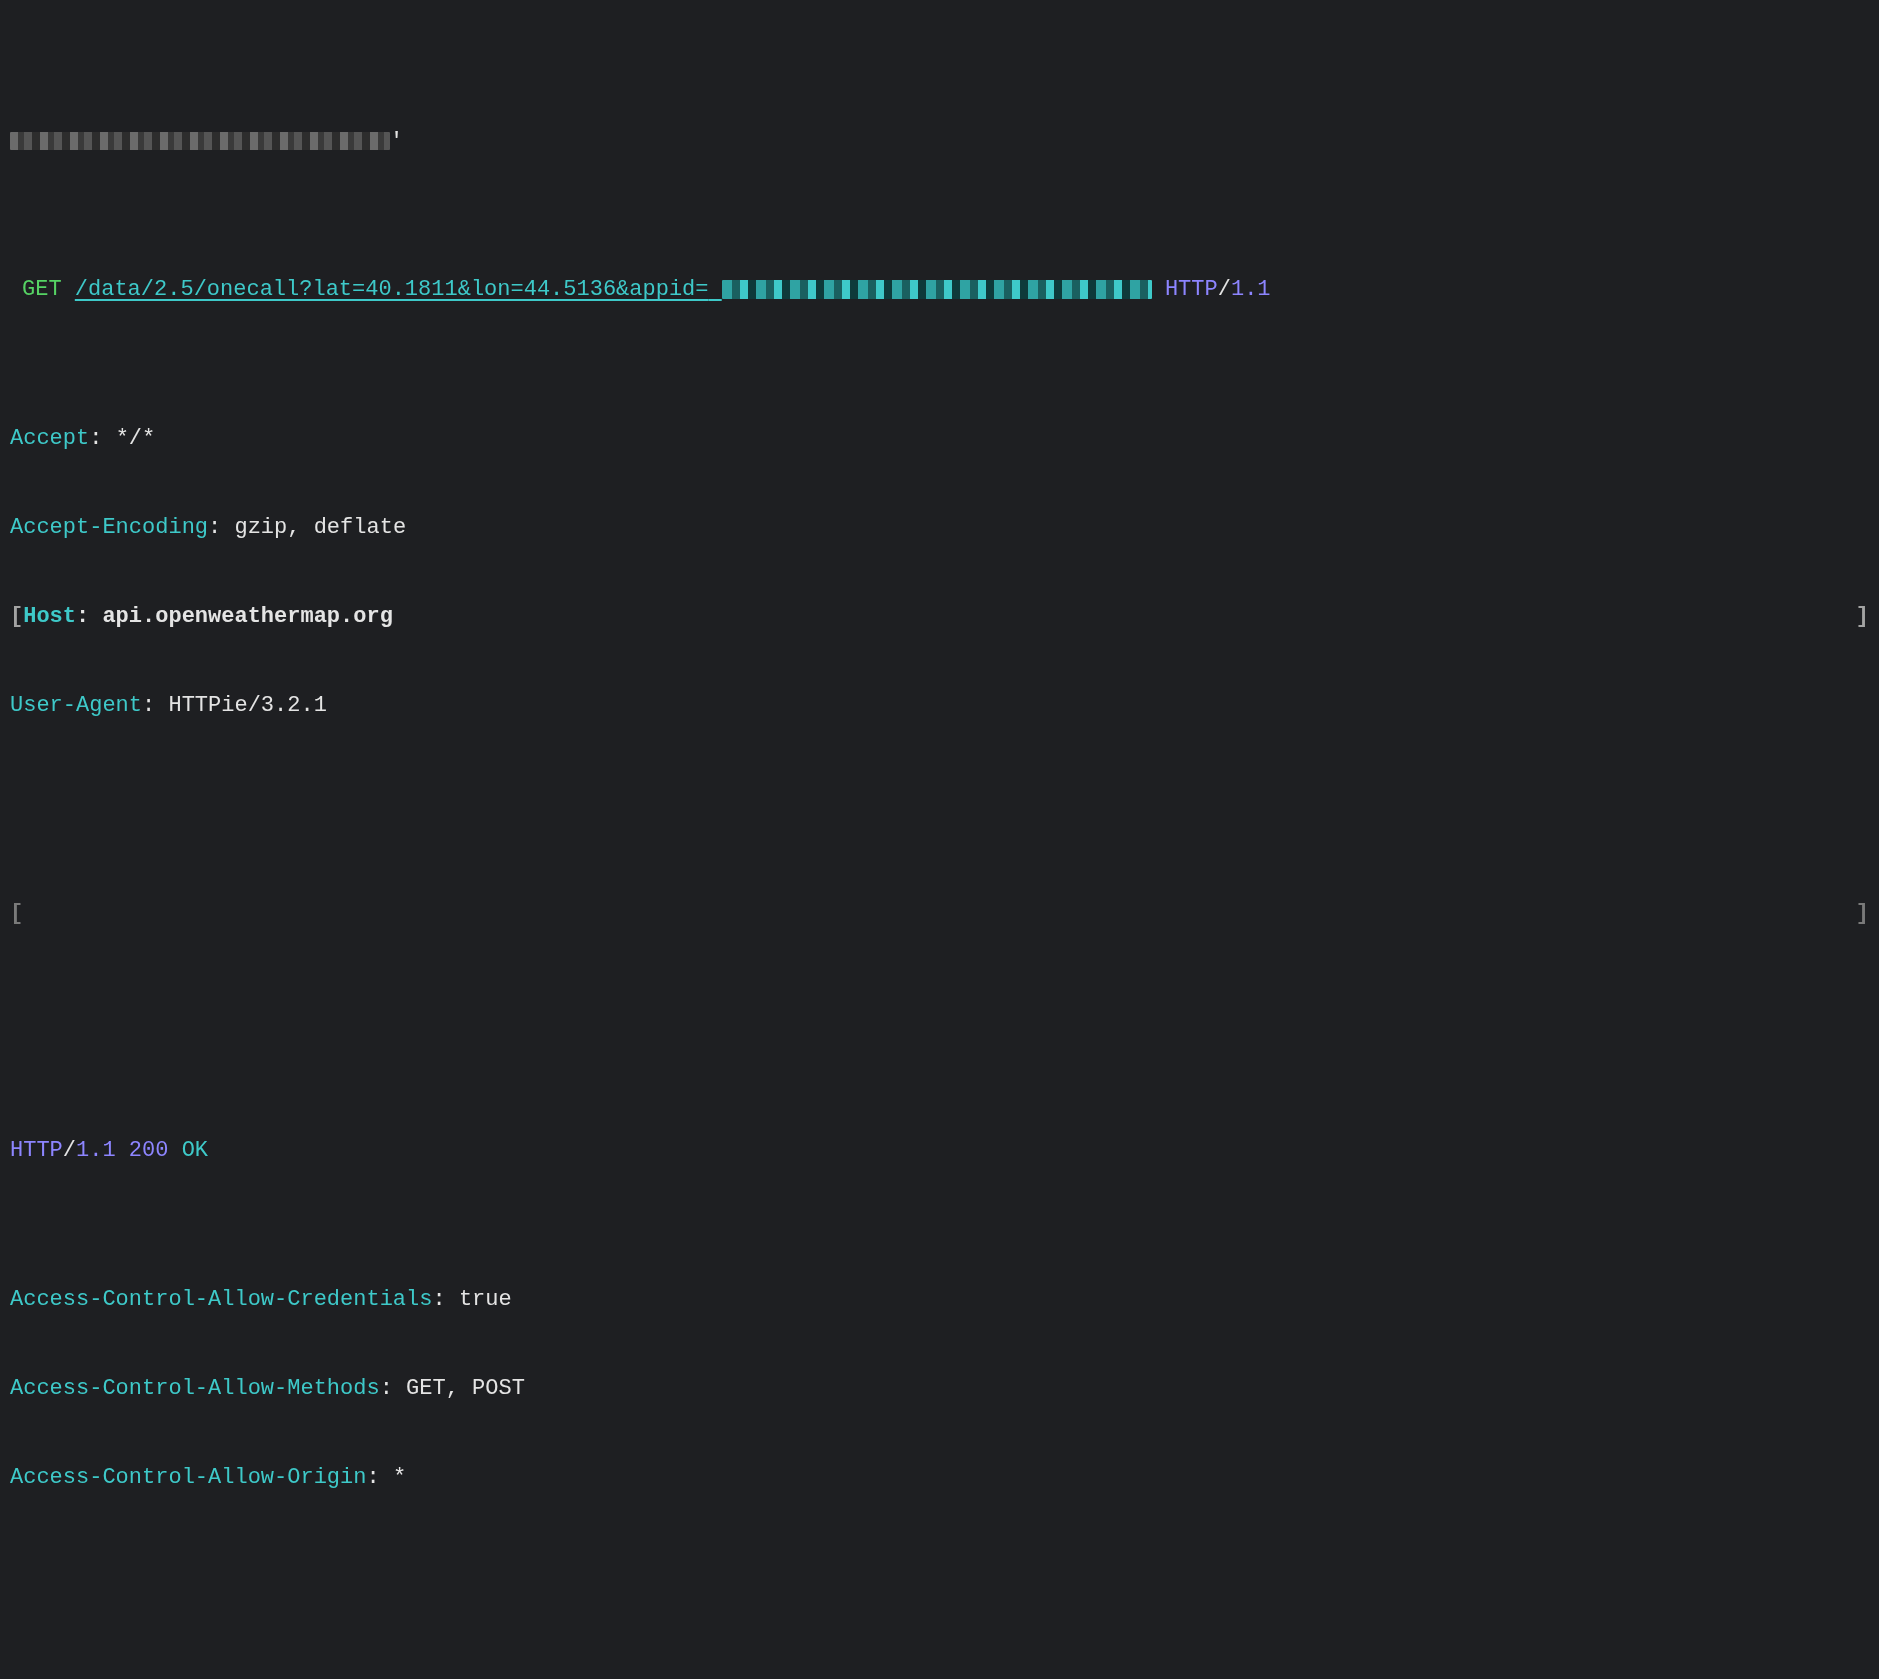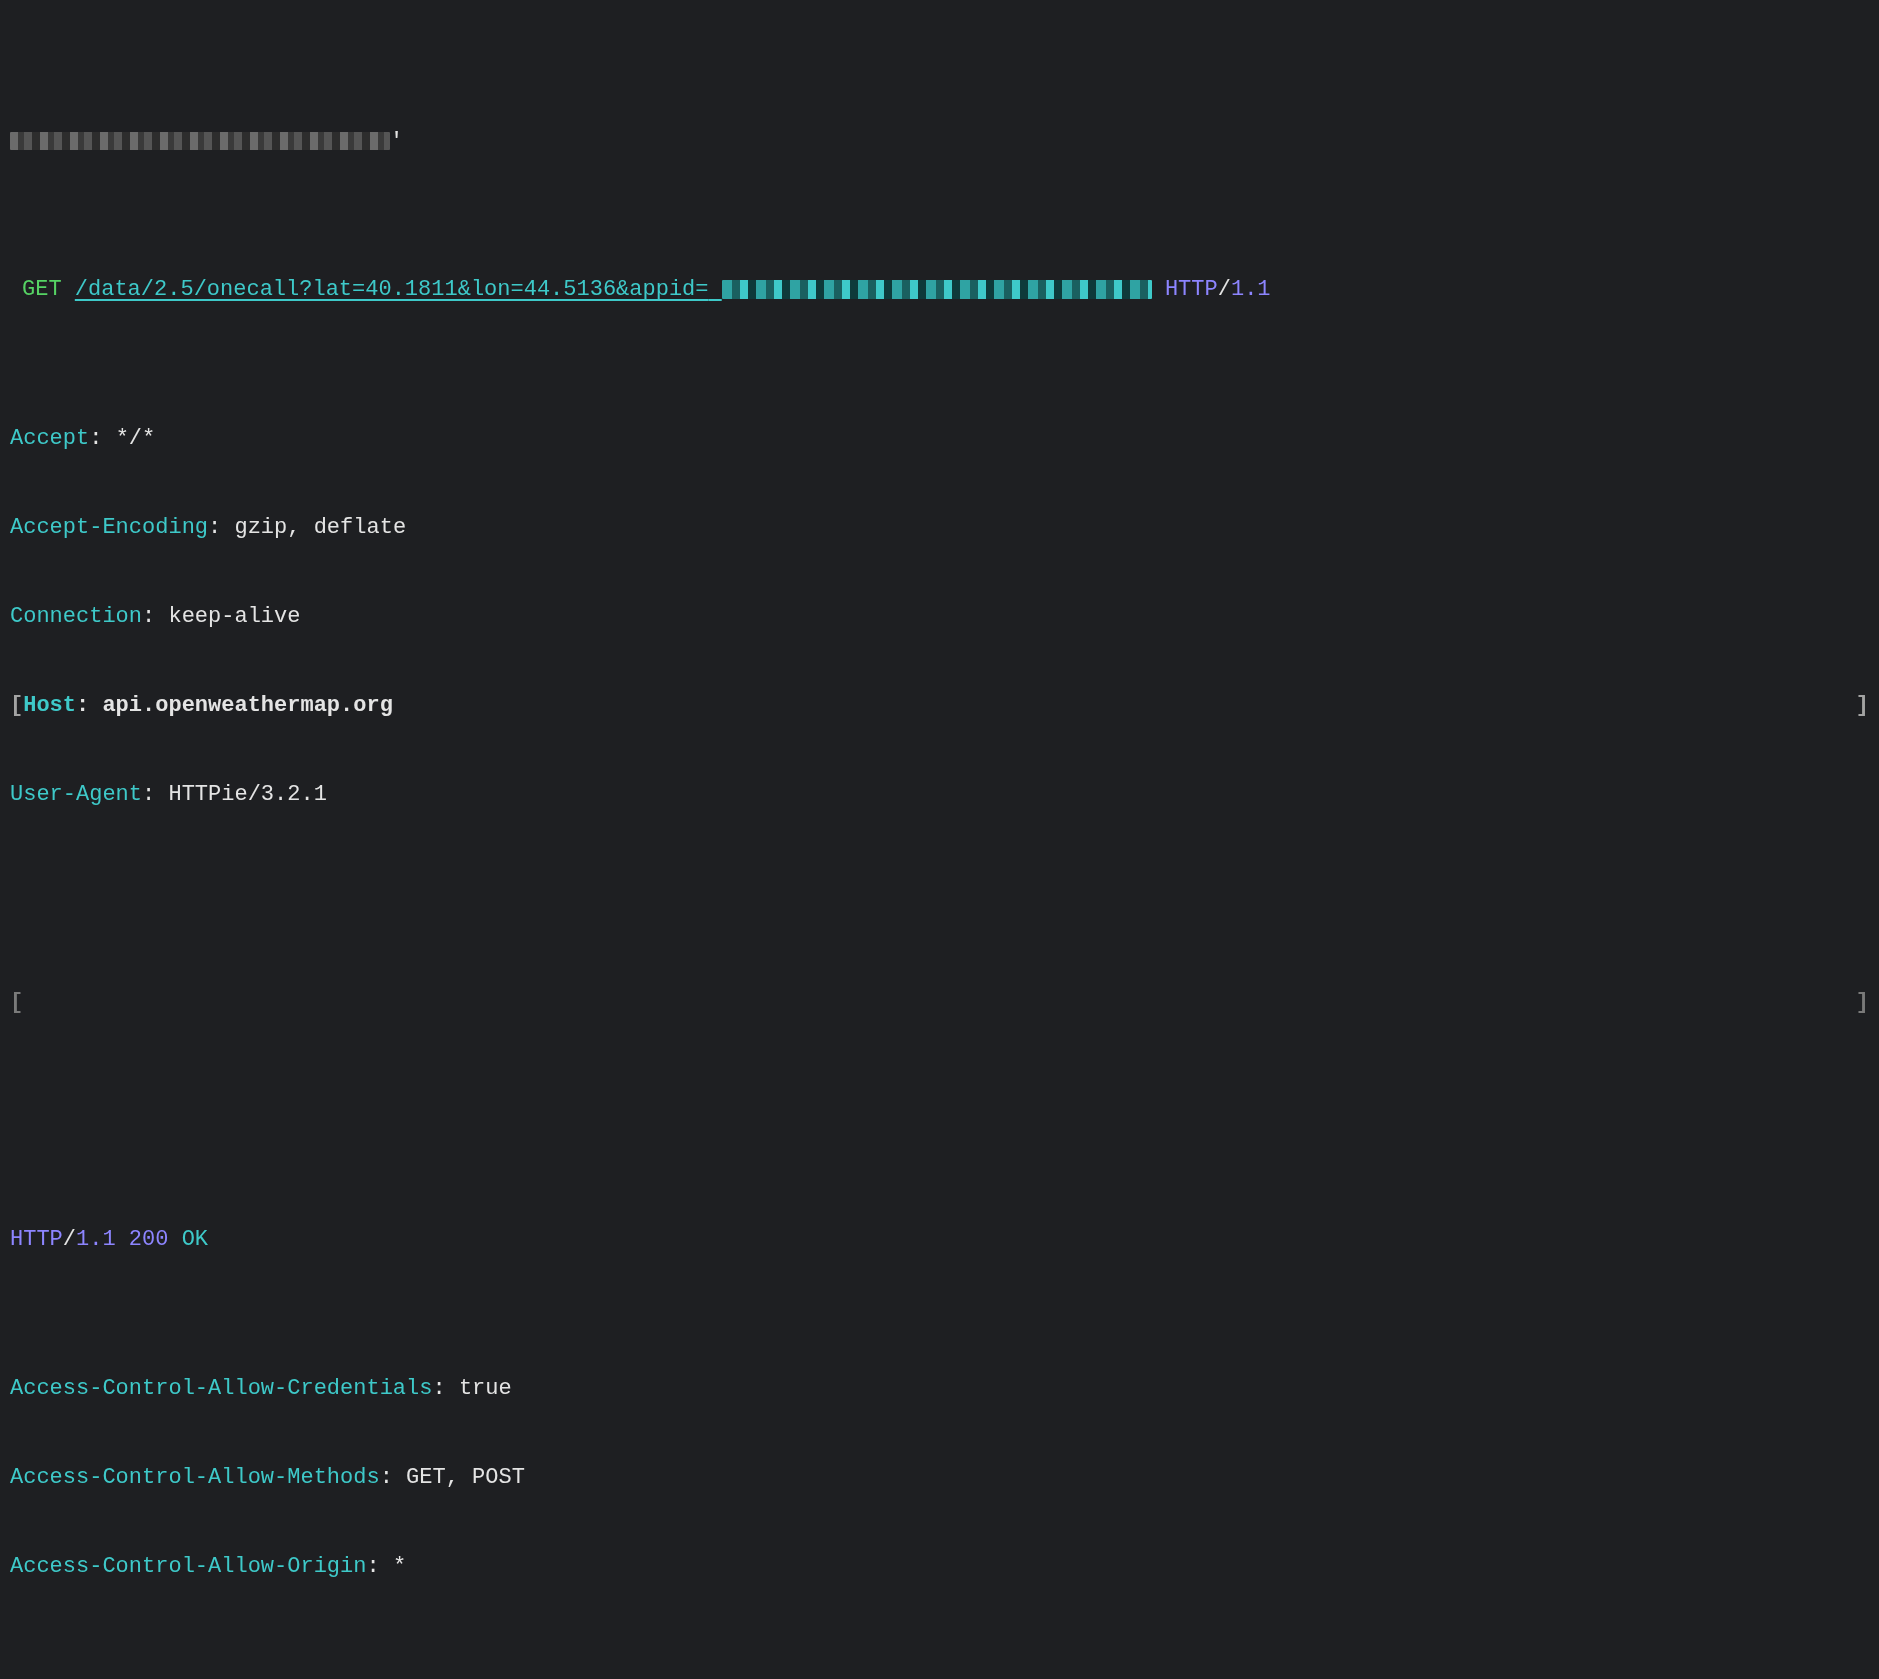--- a/index.html
+++ b/index.html
@@ -64,21 +64,20 @@
 
   
   <div class="row"><span class="redact w380"></span><span class="c-white">'</span></div>
 
   
   <div class="row"><span class="c-green">GET </span><span class="c-cyan underline"><span>/data/2.5/onecall?lat=40.1811&amp;lon=44.5136&amp;appid=</span> <span class="redact-teal w430"></span></span><span class="c-purple"> HTTP</span><span class="c-white">/</span><span class="c-purple">1.1</span></div>
 
   
   <div class="row"><span class="c-cyan">Accept</span><span class="c-white">: </span><span class="c-white">*/*</span></div>
   <div class="row"><span class="c-cyan">Accept-Encoding</span><span class="c-white">: </span><span class="c-white">gzip, deflate</span></div>
-  <div class="row"><span class="c-cyan">Connection</span><span class="c-white">: </span><span class="c-white">keep-alive</span></div>
   <div class="row bracket-line"><span><span class="c-dim">[</span><span class="c-cyan">Host</span><span class="c-white">: </span><span class="c-white">api.openweathermap.org</span></span><span class="c-dim">]</span></div>
   <div class="row"><span class="c-cyan">User-Agent</span><span class="c-white">: </span><span class="c-white">HTTPie/3.2.1</span></div>
 
   <div class="row">&nbsp;</div>
   <div class="row bracket-line"><span>[</span><span>]</span></div>
   <div class="row">&nbsp;</div>
 
   
   <div class="row"><span class="c-purple">HTTP</span><span class="c-white">/</span><span class="c-purple">1.1 </span><span class="c-purple">200 </span><span class="c-cyan">OK</span></div>
 

